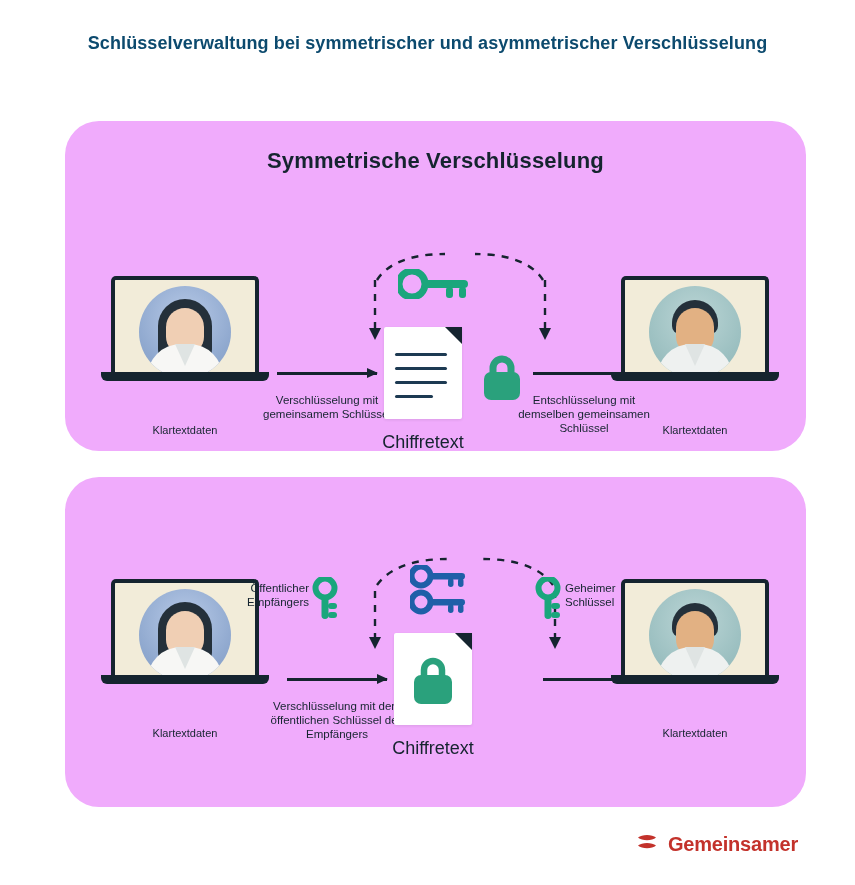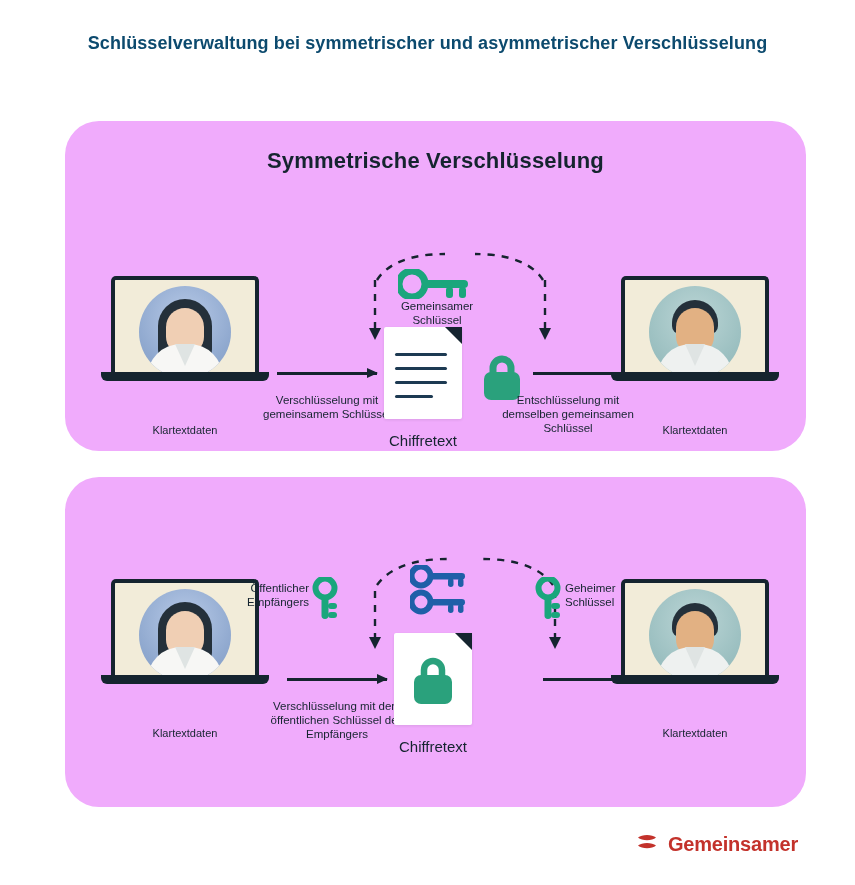--- a/index.html
+++ b/index.html
@@ -147,21 +147,21 @@
     display: block;
     height: 3px;
     background: #1d3a52;
     border-radius: 2px;
     margin-bottom: 11px;
   }
   .doc-label {
     position: absolute;
     width: 160px;
     text-align: center;
-    font-size: 15px;
+    font-size: 18px;
     color: #15242f;
   }
 
   
   .arrow {
     position: absolute;
     height: 3px;
     background: #15242f;
   }
   .arrow::after {
@@ -248,42 +248,41 @@
     <div class="doc-label" style="left:278px; top:258px;">Chiffretext</div>
 
     <div class="svgbox" style="left:414px; top:180px;">
       <svg width="46" height="48" viewBox="0 0 46 48">
         <path d="M14 20 v-6 a9 9 0 0 1 18 0 v6" fill="none" stroke="#2aa17c" stroke-width="7"></path>
         <rect x="5" y="18" width="36" height="28" rx="7" fill="#2aa17c"></rect>
       </svg>
     </div>
 
     <div class="arrow" style="left:468px; top:198px; width:100px;"></div>
-    <div class="arrow-label" style="left:428px; top:219px; width:150px;">Entschlüsselung mit demselben gemeinsamen Schlüssel</div>
+    <div class="arrow-label" style="left:444px; top:219px; width:150px;">Entschlüsselung mit demselben gemeinsamen Schlüssel</div>
 
     <div class="svgbox" style="left:230px; top:78px;">
       <svg width="330" height="110" viewBox="0 0 330 110">
         <path d="M82 28 C 96 6, 128 2, 150 2" fill="none" stroke="#15242f" stroke-width="2.4" stroke-dasharray="7 7"></path>
         <path d="M80 28 L80 78" fill="none" stroke="#15242f" stroke-width="2.4" stroke-dasharray="7 7"></path>
         <path d="M80 88 l-6 -12 h12 z" fill="#15242f"></path>
         <path d="M248 28 C 234 6, 202 2, 180 2" fill="none" stroke="#15242f" stroke-width="2.4" stroke-dasharray="7 7"></path>
         <path d="M250 28 L250 78" fill="none" stroke="#15242f" stroke-width="2.4" stroke-dasharray="7 7"></path>
         <path d="M250 88 l-6 -12 h12 z" fill="#15242f"></path>
       </svg>
     </div>
 
     <div class="svgbox" style="left:333px; top:95px;">
       <svg width="72" height="30" viewBox="0 0 72 30">
         <circle cx="14" cy="15" r="13" fill="none" stroke="#1aa67c" stroke-width="7"></circle>
         <rect x="24" y="11" width="46" height="8" rx="4" fill="#1aa67c"></rect>
         <rect x="48" y="18" width="7" height="11" rx="3" fill="#1aa67c"></rect>
         <rect x="61" y="18" width="7" height="11" rx="3" fill="#1aa67c"></rect>
       </svg>
     </div>
-    <div class="keylabel" style="left:312px; top:125px;">Gemeinsamer Schlüssel</div>
 
     <div class="laptop" style="left:556px; top:102px;">
       <div class="screen">
         <div class="avatar teal">
           <div class="person">
             <div class="hair short"></div>
             <div class="face tan"></div>
             <div class="body-sh grey"></div>
             <div class="collar"></div>
           </div>

